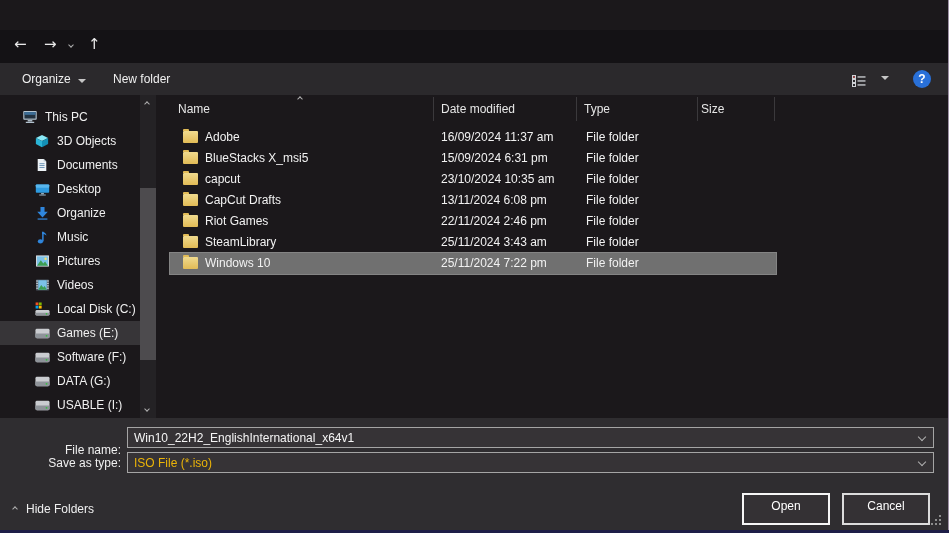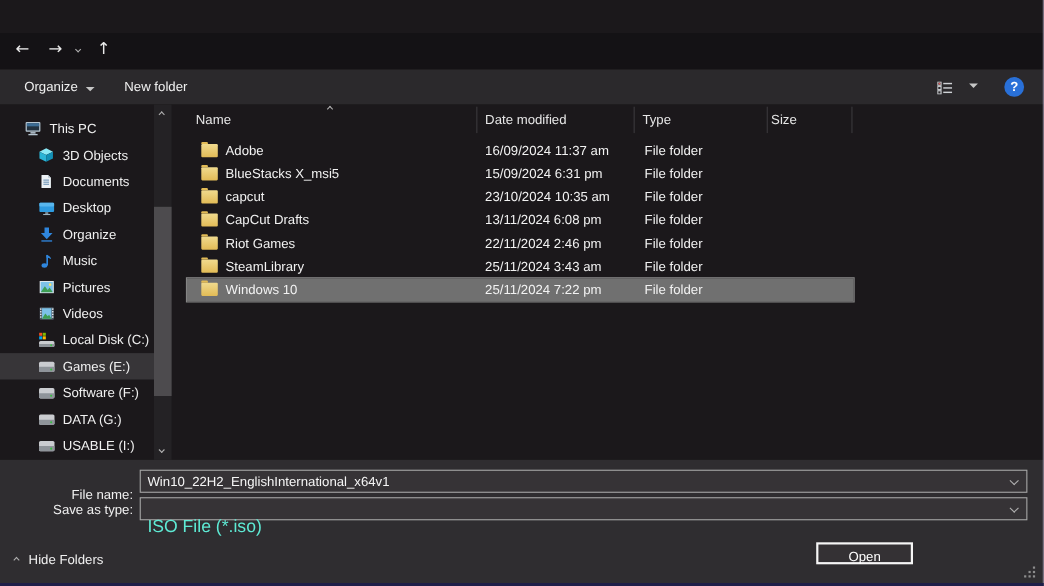--- a/index.html
+++ b/index.html
@@ -87,26 +87,26 @@
   .c-name { left:49px; } .c-date { left:285px; } .c-type { left:430px; }
 
   
   .bottom { position:absolute; left:0; top:418px; width:949px; height:115px; background:#2f2d30; }
   .flabel { position:absolute; width:121px; text-align:right; font-size:12px; color:#f0f0f0; }
   .combo { position:absolute; left:127px; width:807px; height:21px; background:#363336;
            border:1px solid #a5a5a5; }
   .combo input { position:absolute; left:0; top:0; width:780px; height:19px; background:transparent;
                  border:none; outline:none; color:#f5f5f5; font-size:12px; padding:0 6px;
                  font-family:"Liberation Sans",sans-serif; }
-  .combo .val { position:absolute; left:6px; top:18px; font-size:16px; color:#5eead4; }
+  .combo .val { position:absolute; left:6px; top:3px; font-size:12px; color:#eab308; }
   .combo .chv { position:absolute; right:8px; top:6px; }
 
   .hidefolders { position:absolute; left:13px; top:84px; display:flex; align-items:center; }
   .hidefolders .txt { font-size:12px; color:#f0f0f0; margin-left:9px; }
-  .btn { position:absolute; top:75px; width:88px; height:20px; background:#343134; color:#fff;
+  .btn { position:absolute; top:75px; width:88px; height:32px; background:#343134; color:#fff;
          font-size:12px; text-align:center; line-height:23px; }
   .btn.open { left:742px; border:2px solid #f6f6f6; }
   .btn.cancel { left:842px; border:2px solid #dcdcdc; }
 
   .grip { position:absolute; right:7px; bottom:7px; width:11px; height:11px; }
   .grip i { position:absolute; width:2px; height:2px; background:#8d8d8d; }
 
   
   .edge-right { position:absolute; right:0; top:0; width:1px; height:533px; background:#9d90a5; }
   .edge-bottom { position:absolute; left:0; bottom:0; width:949px; height:3px; background:#1e1e48; }
@@ -405,20 +405,21 @@
     <div class="combo" style="top:34px">
       <span class="val">ISO File (*.iso)</span>
       <span class="chv down"></span>
     </div>
 
     <div class="hidefolders">
       <span class="chv up sm"></span>
       <span class="txt">Hide Folders</span>
     </div>
     <div class="btn open">Open</div>
+    <div class="btn cancel">Cancel</div>
     <span class="grip">
       <i style="left:8px;top:0"></i>
         <i style="left:4px;top:4px"></i>
         <i style="left:8px;top:4px"></i>
       <i style="left:0;top:8px"></i>
         <i style="left:4px;top:8px"></i>
         <i style="left:8px;top:8px"></i>
     </span>
   </div>
 

